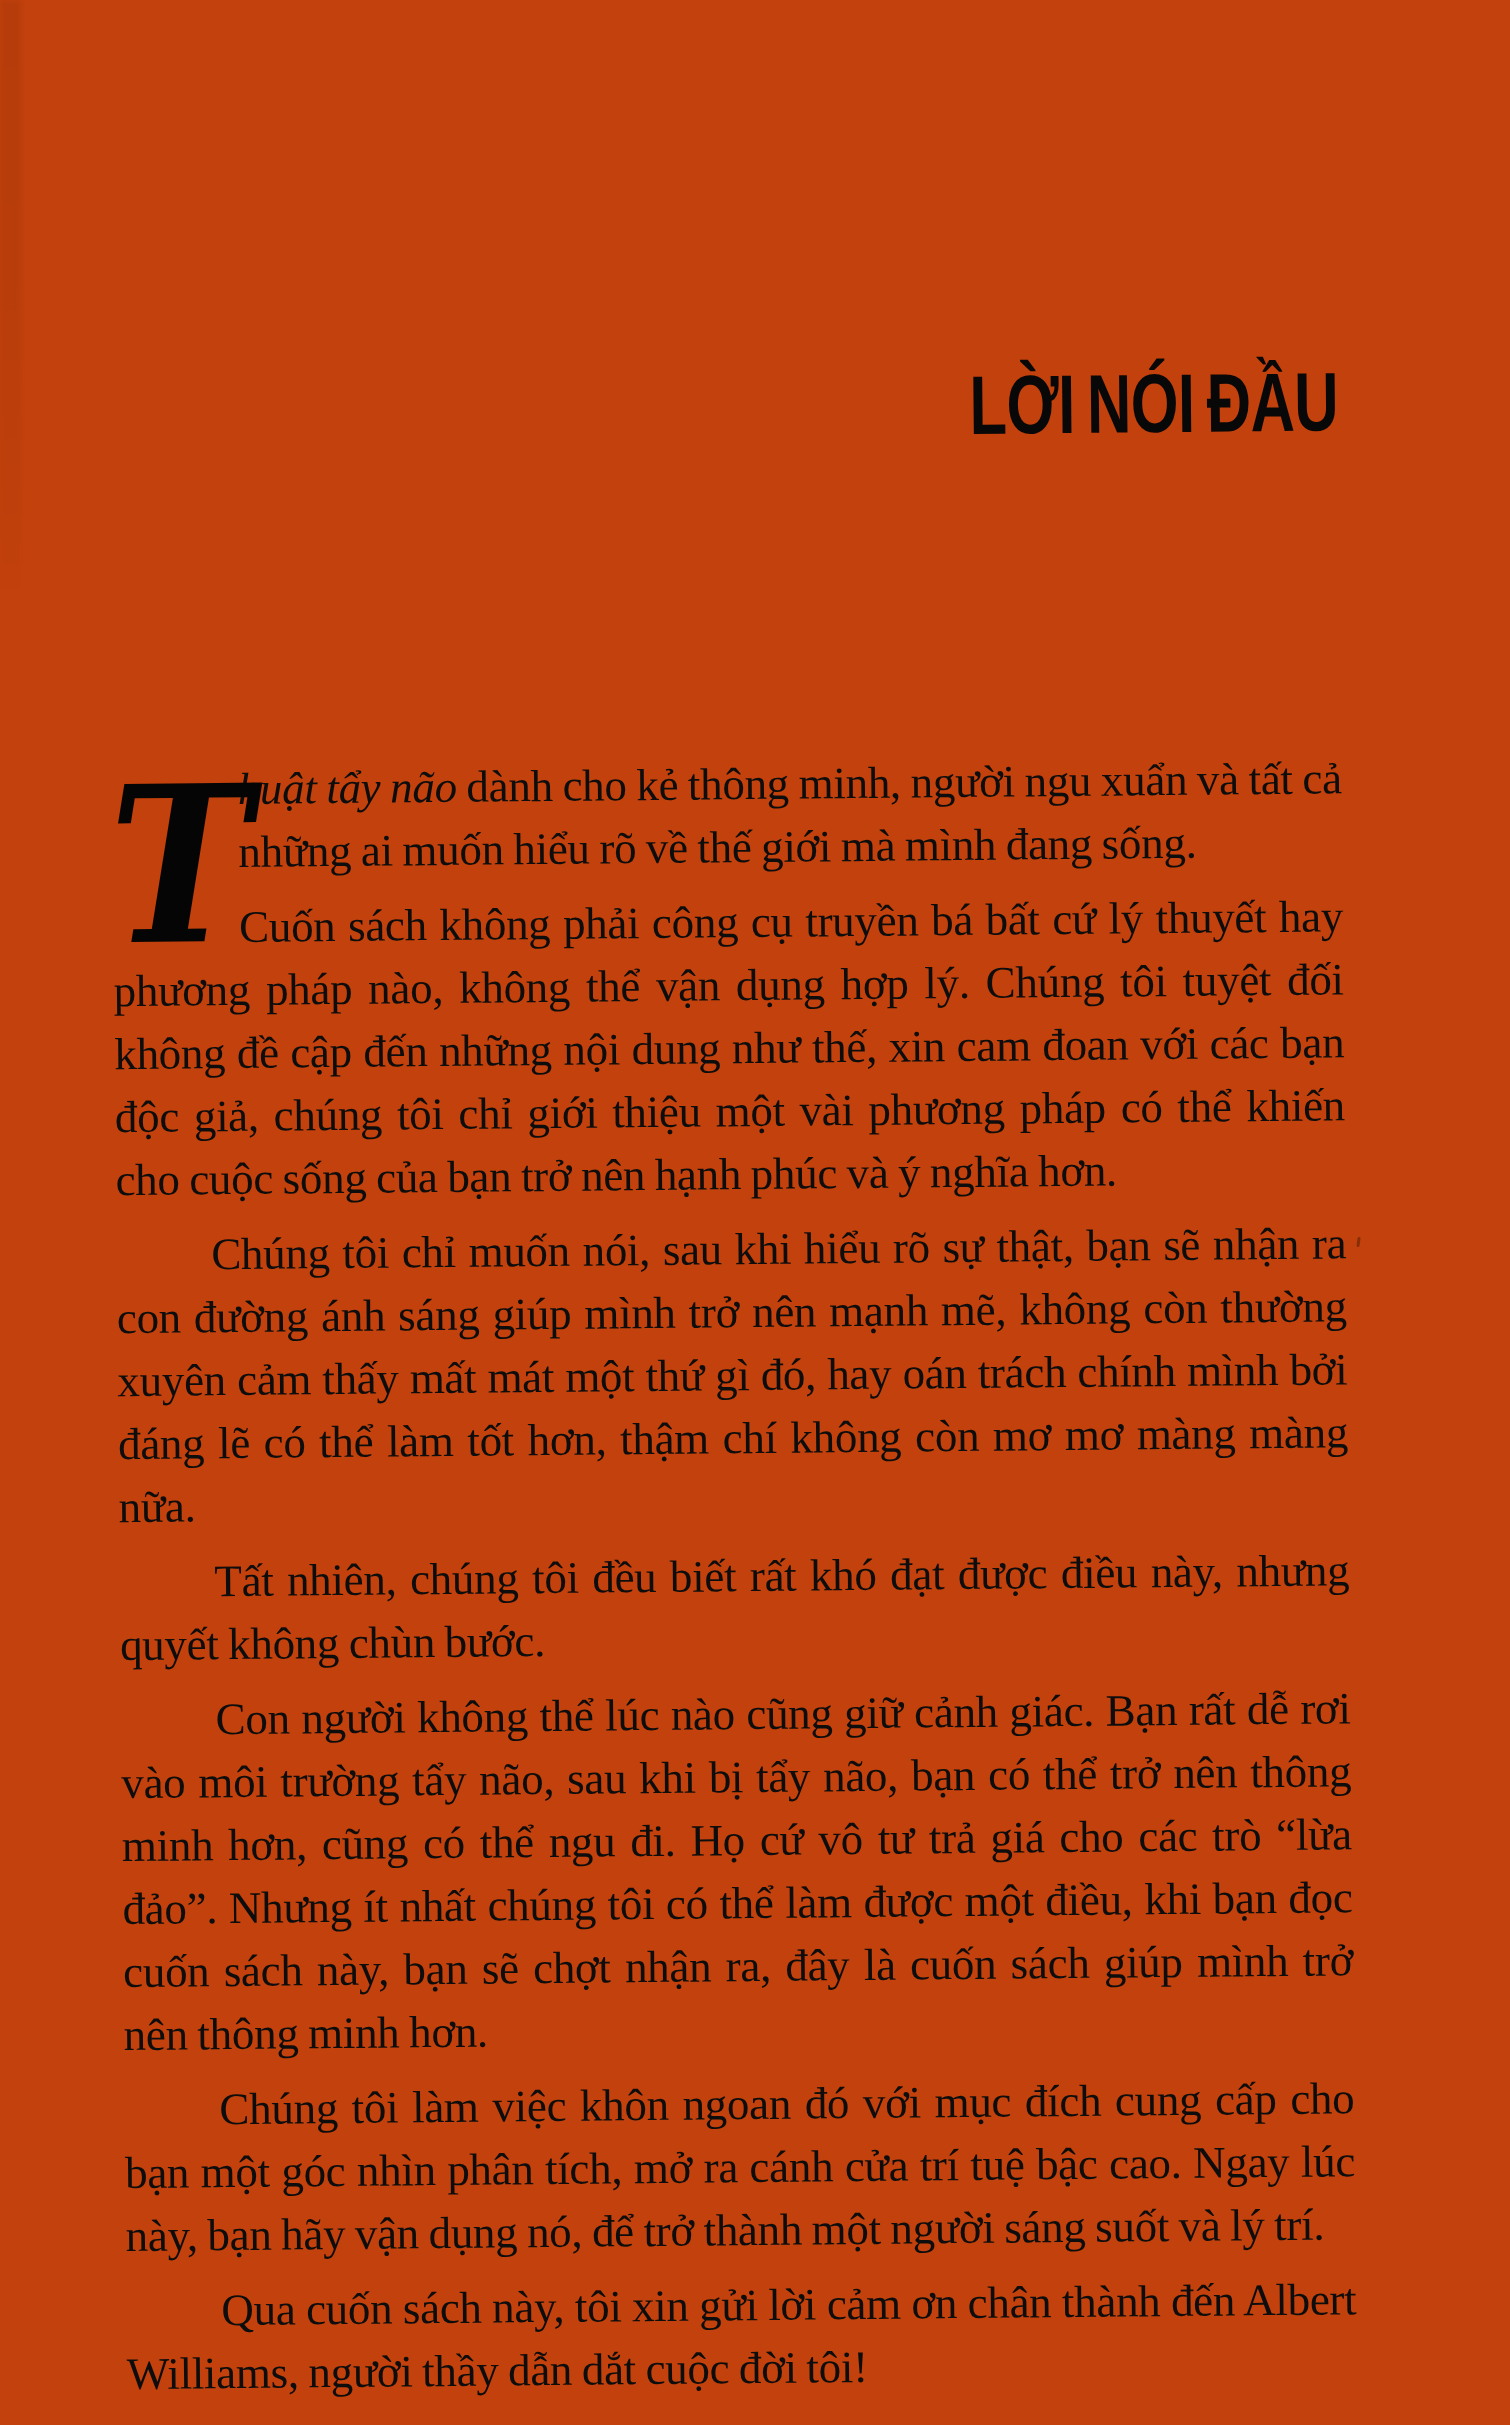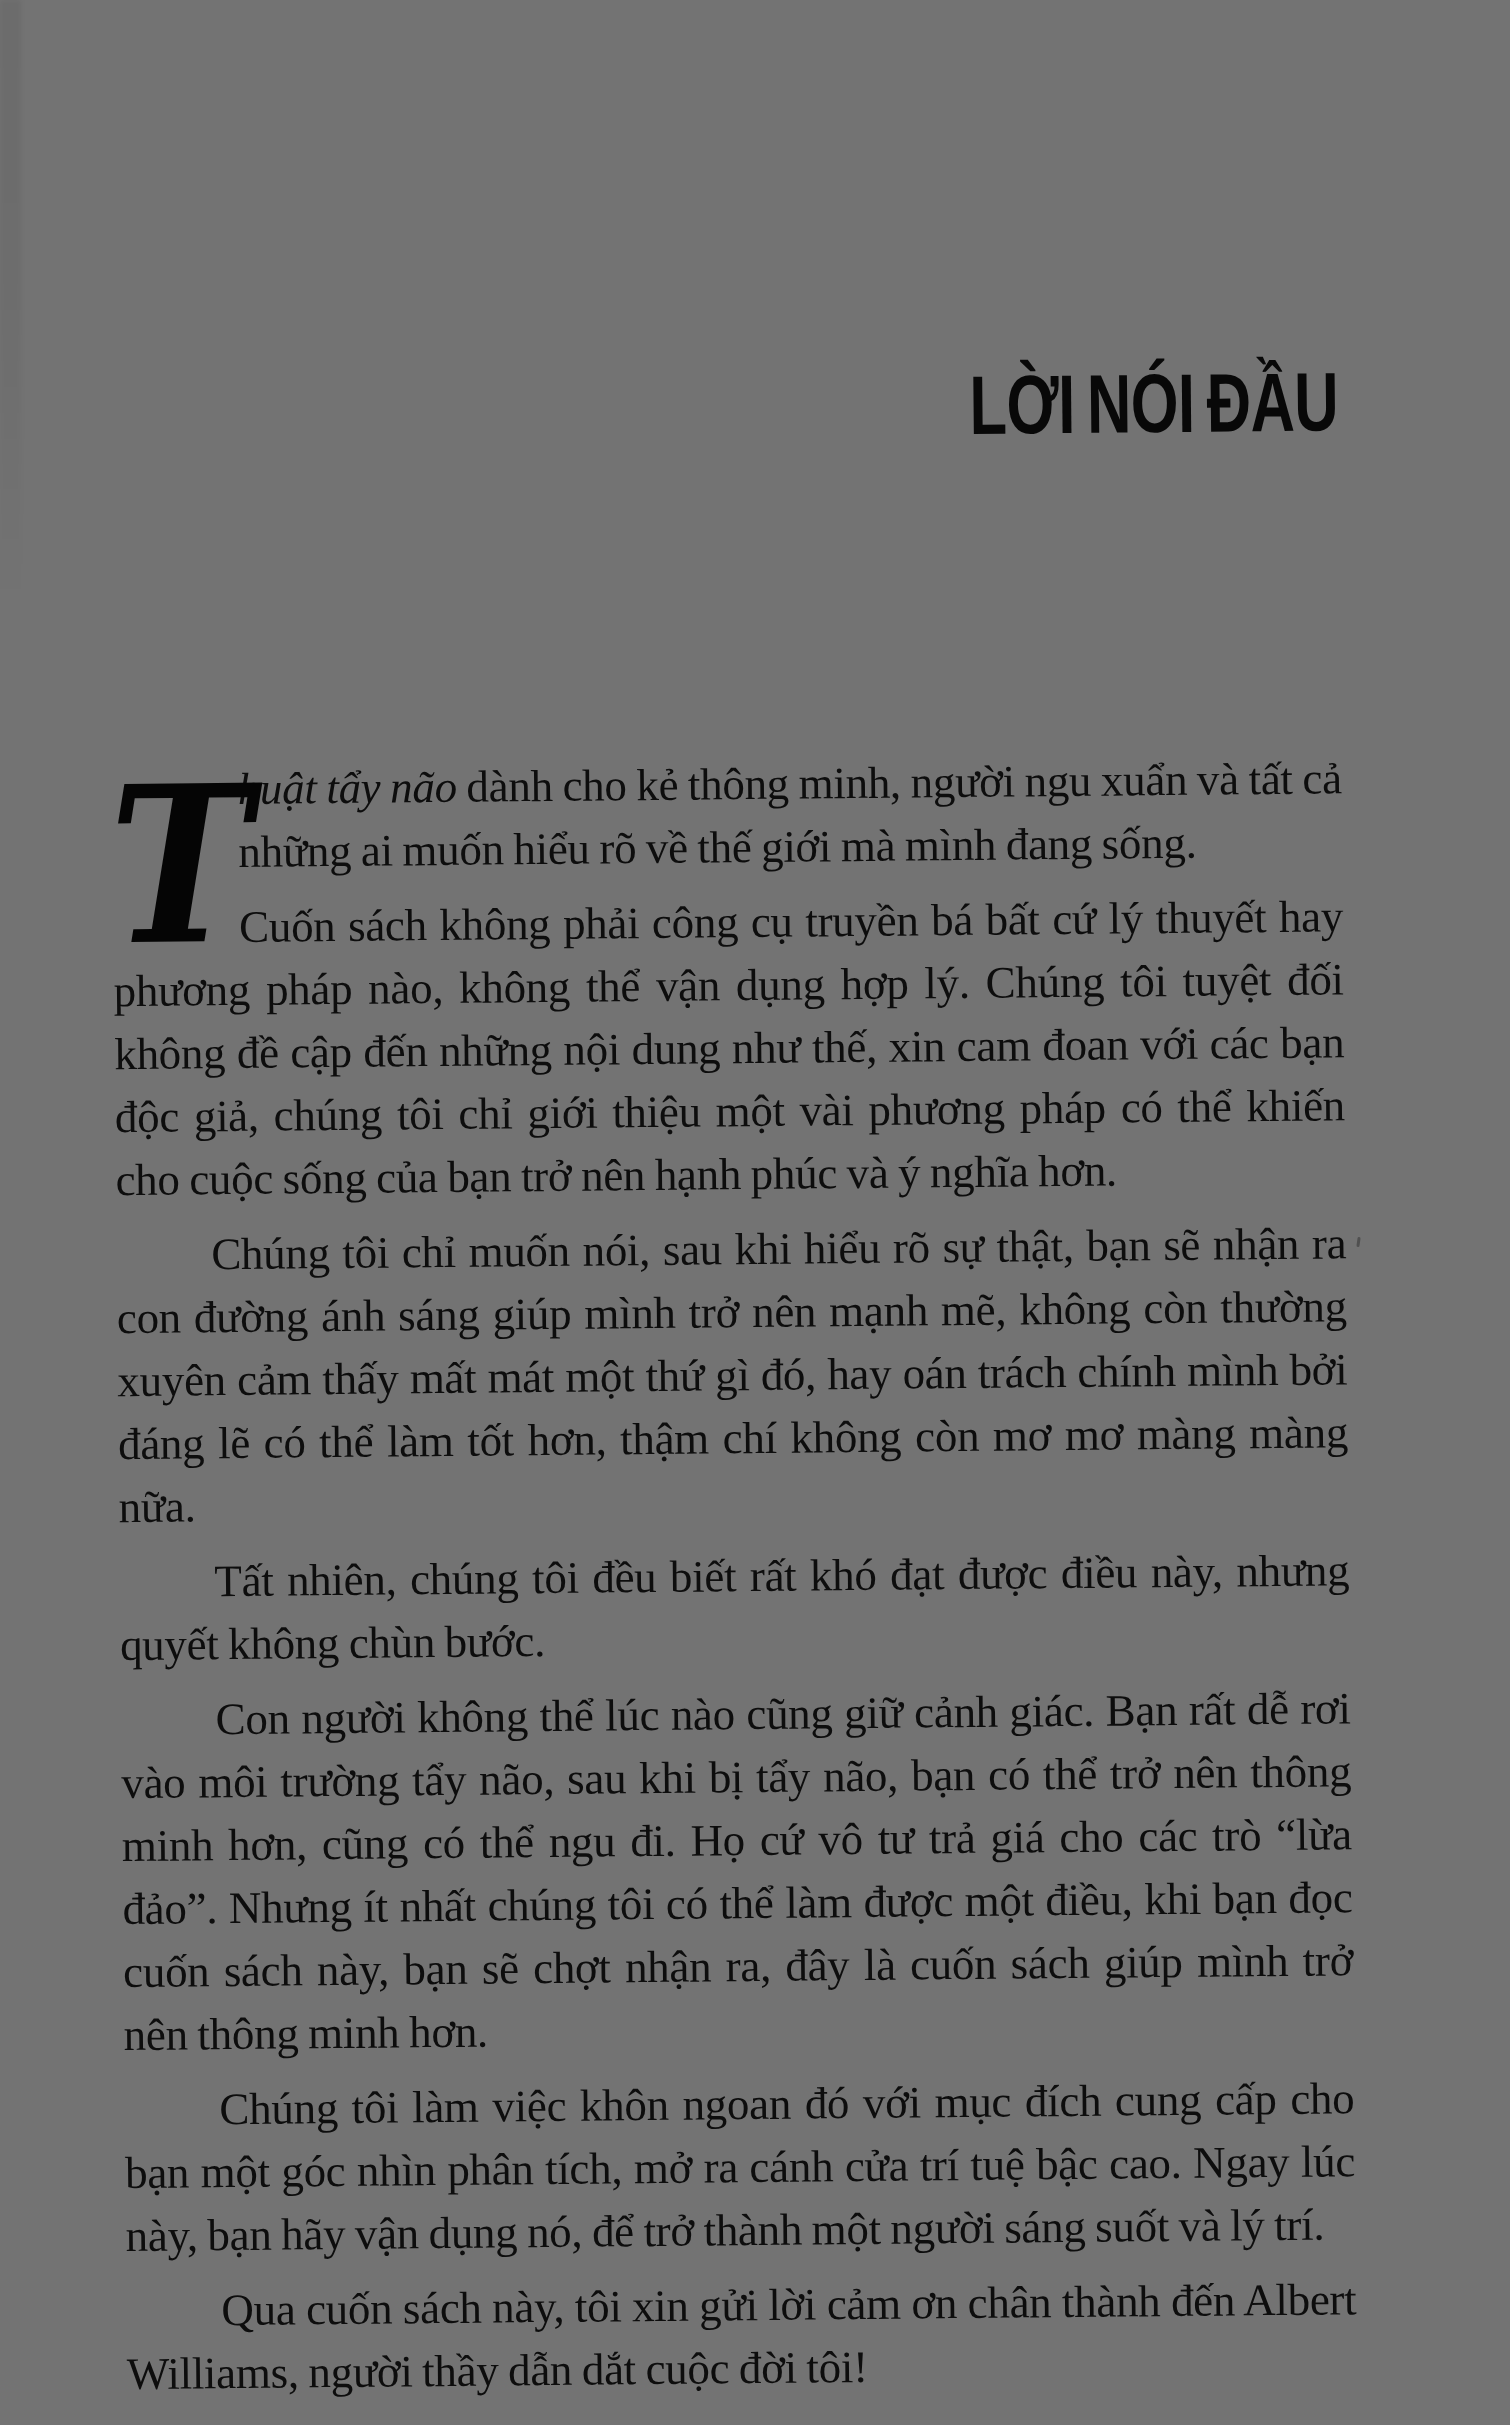--- a/index.html
+++ b/index.html
@@ -2,21 +2,21 @@
 <html style="font-size:13.8px"><head>
 <meta charset="utf-8">
 <style>
   html,body{margin:0;padding:0;background:#ffffff;}
   body{
     width:1510px;height:2426px;position:relative;overflow:hidden;
     font-family:"Liberation Serif","DejaVu Serif",serif;
     color:#0d0d0d;
     -webkit-font-smoothing:antialiased;
   }
-  .page{position:absolute;inset:0;background:#737373;}
+  .page{position:absolute;inset:0;background:#c2410c;}
   
   .edge-shade{
     position:absolute;left:0;top:0;width:20.6px;height:602px;
     background:linear-gradient(to bottom,
       rgba(0,0,0,0.060) 0%,
       rgba(0,0,0,0.050) 45%,
       rgba(0,0,0,0.025) 75%,
       rgba(0,0,0,0) 100%);
     filter:blur(2.6px);
     pointer-events:none;

